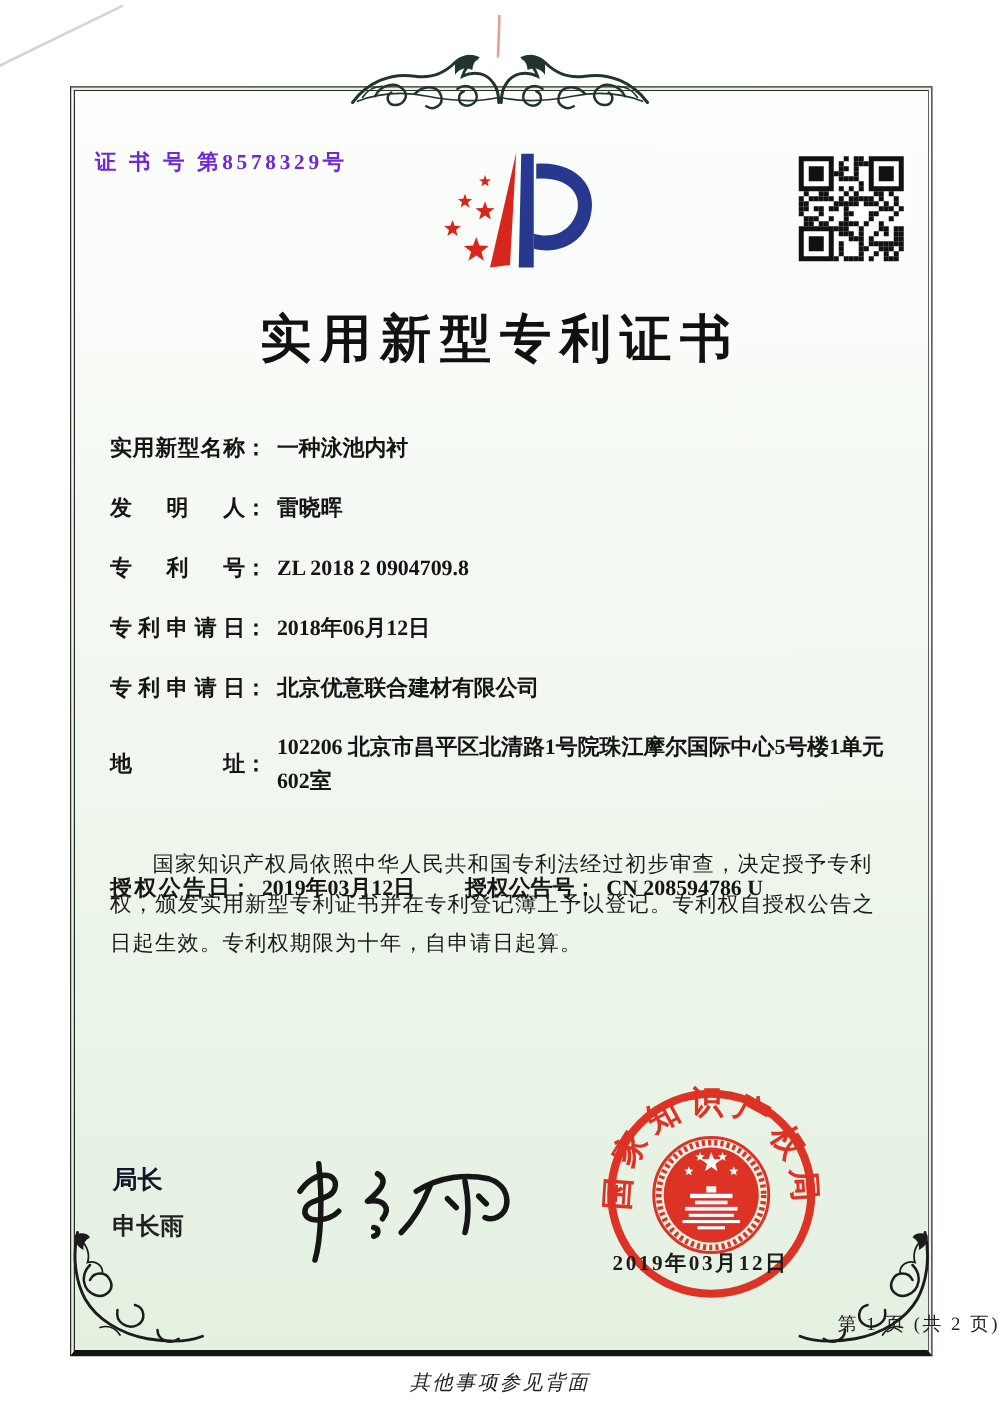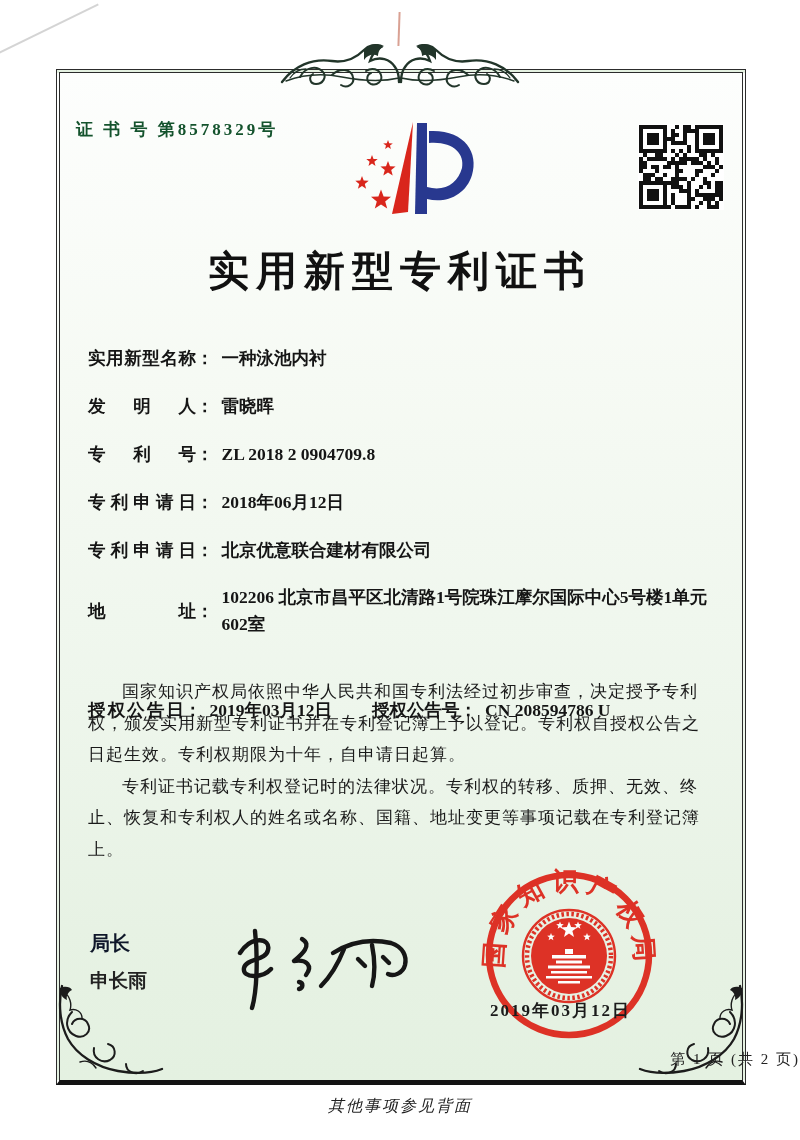--- a/index.html
+++ b/index.html
@@ -12,21 +12,21 @@
   .frame{
     left:56px;top:69px;width:690px;height:1016px;box-sizing:border-box;
     border:4px double #2c2c2c;border-bottom:5px solid #131313;
     background:linear-gradient(180deg,#fdfefd 0%,#f6faf4 30%,#eef6ec 62%,#e7f2e4 85%,#e4f1e1 100%);
   }
   .waves{left:60px;top:73px;width:682px;height:1007px;pointer-events:none;}
   
   .scan-line-tl{left:-8px;top:28px;width:112px;height:2px;background:#c2c2c2;transform:rotate(-26deg);opacity:.7;}
   .scan-line-center{left:398px;top:12px;width:2px;height:34px;background:rgba(186,84,58,.55);transform:rotate(2deg);}
   
-  .cert-no{left:76px;top:118px;font-size:17px;letter-spacing:3px;font-weight:600;color:#14532d;}
+  .cert-no{left:76px;top:118px;font-size:17px;letter-spacing:3px;font-weight:600;color:#6d28d9;}
   
   .title{left:0;top:244px;width:100%;text-align:center;font-size:41px;font-weight:700;letter-spacing:7px;color:#111;}
   
   .fields{left:88px;top:344px;width:626px;font-size:17.5px;font-weight:600;color:#151515;}
   .frow{display:flex;align-items:center;margin-bottom:20px;line-height:28px;}
   .frow.tight{margin-bottom:14px;}
   .flabel{display:inline-block;width:108px;text-align:justify;text-align-last:justify;flex:0 0 108px;}
   .fcolon{flex:0 0 auto;margin-right:8px;}
   .fvalue{flex:1 1 auto;line-height:27px;}
   .pair{display:flex;margin-top:44px;}
@@ -315,21 +315,20 @@
     <span class="pair pair2">
       <span>授权公告号</span>
         <span class="fcolon">：</span>
       <span>CN 208594786 U</span>
     </span>
   </div>
 </div>
 
 <div class="abs paras">
   <p>国家知识产权局依照中华人民共和国专利法经过初步审查，决定授予专利权，颁发实用新型专利证书并在专利登记簿上予以登记。专利权自授权公告之日起生效。专利权期限为十年，自申请日起算。</p>
-  <p>专利证书记载专利权登记时的法律状况。专利权的转移、质押、无效、终止、恢复和专利权人的姓名或名称、国籍、地址变更等事项记载在专利登记簿上。</p>
 </div>
 
 <div class="abs role">局长</div>
 <div class="abs name">申长雨</div>
 
 <svg class="abs z5" style="left:222px;top:898px;" width="200" height="114" viewBox="0 0 200 114">
   <g stroke="#161616" fill="none" stroke-width="4.4" stroke-linecap="round" stroke-linejoin="round">
     <path d="M18,55 C30,37 49,40 46,52 C44,63 24,60 22,70 C20,81 41,80 49,71"></path>
     <path d="M33,33 C36,60 35,93 30,110"></path>
     <path d="M80,41 C91,47 79,57 72,63 C85,61 91,68 84,77"></path>

